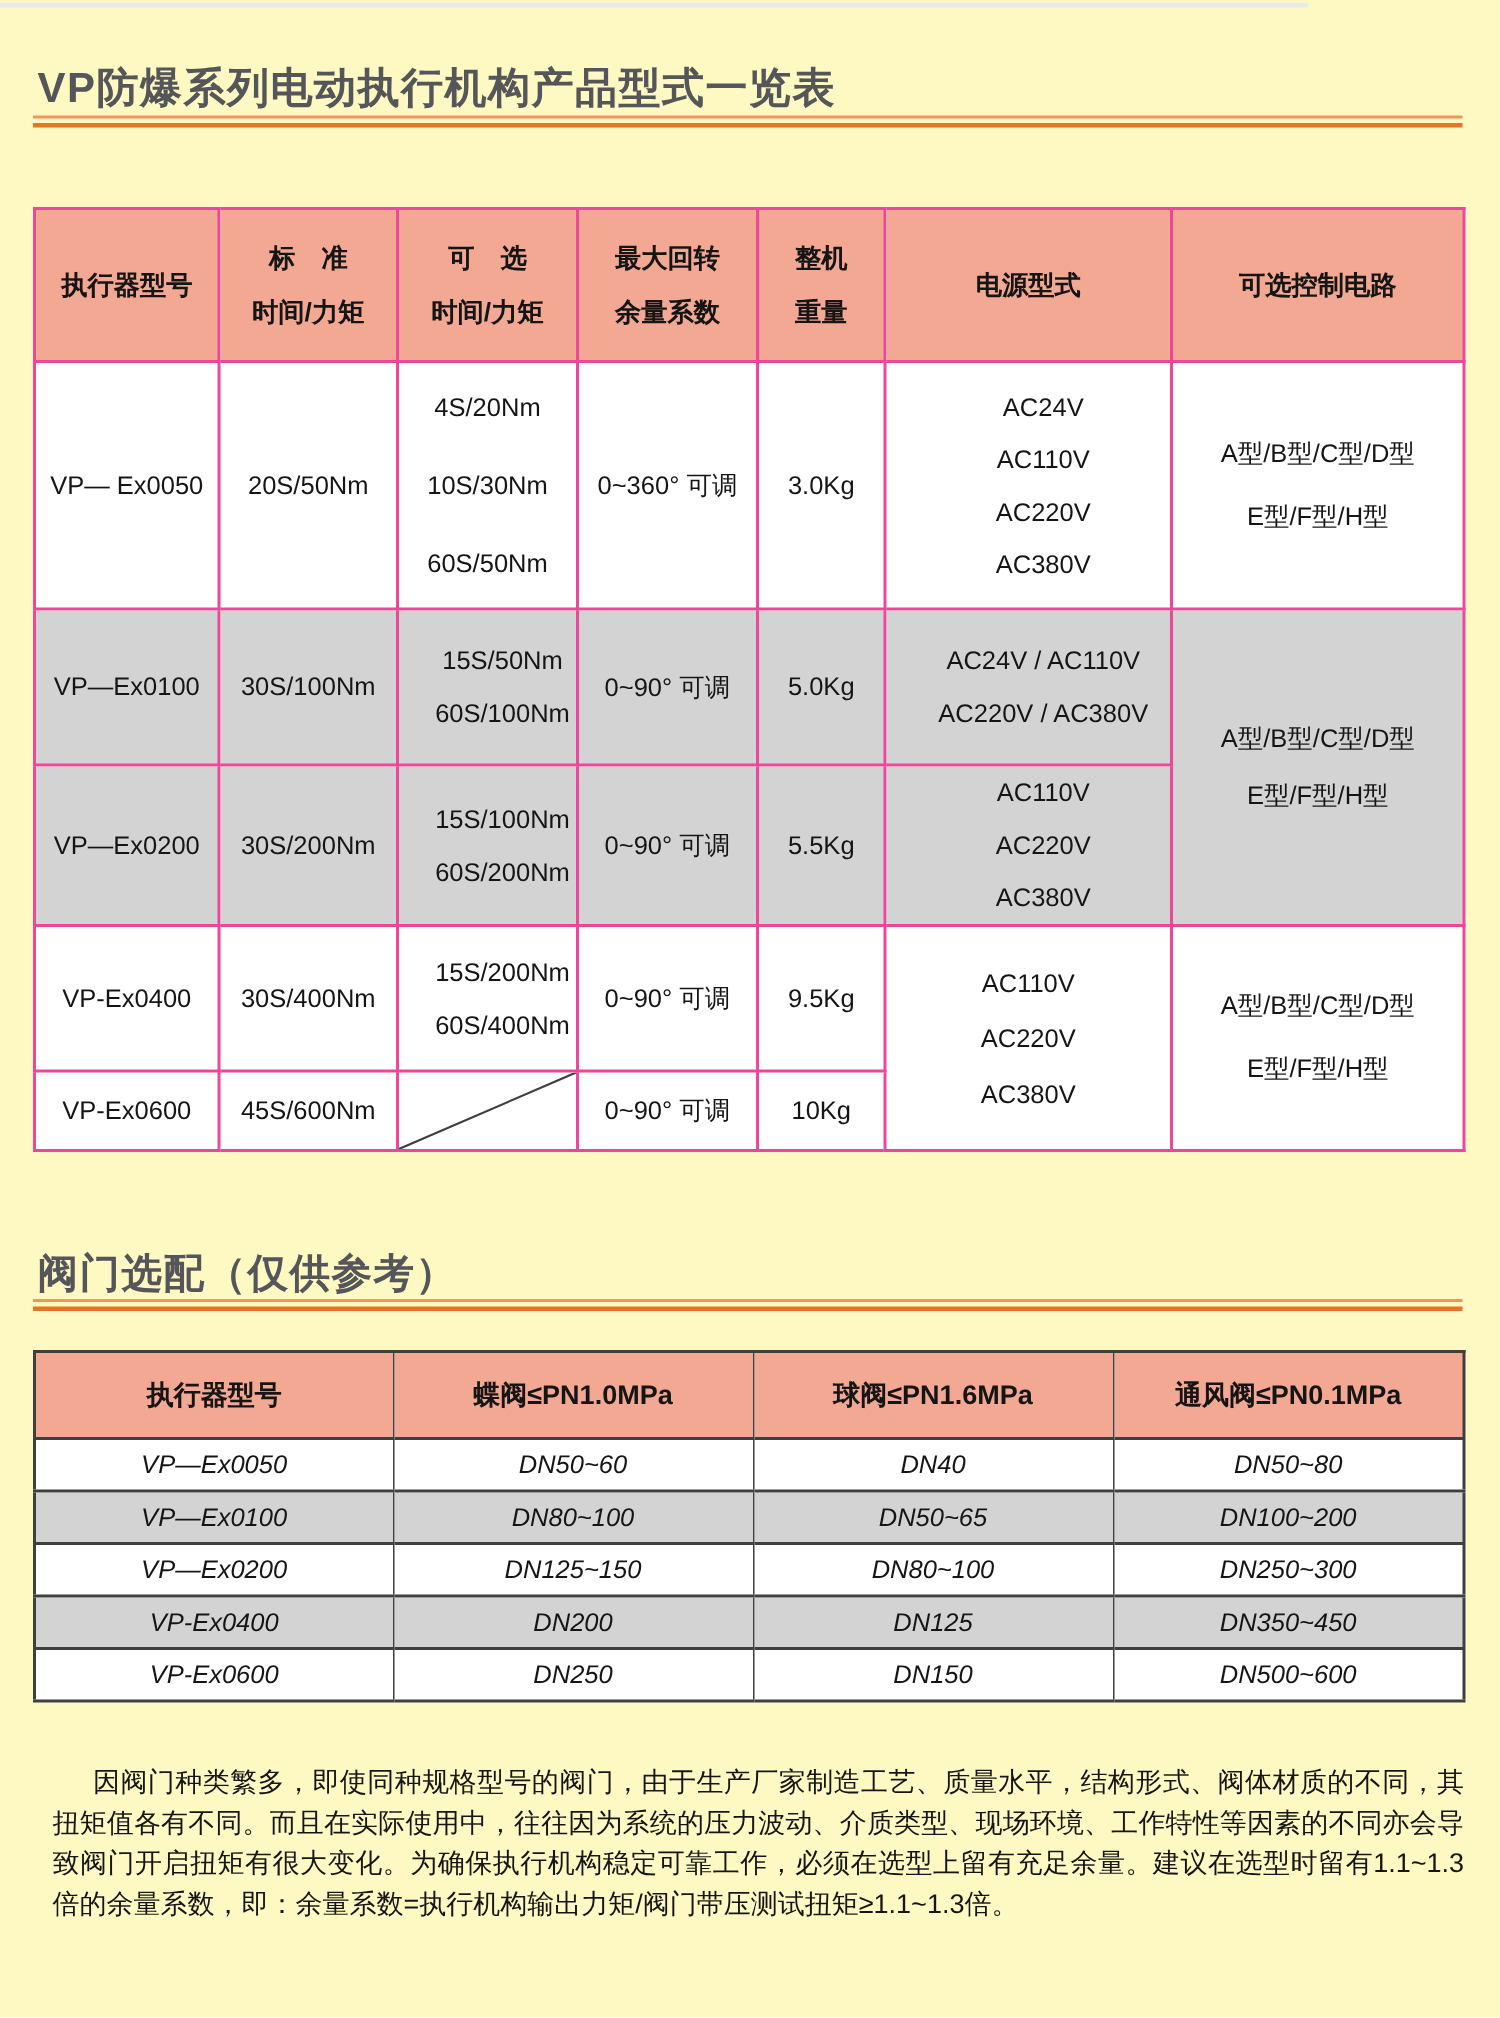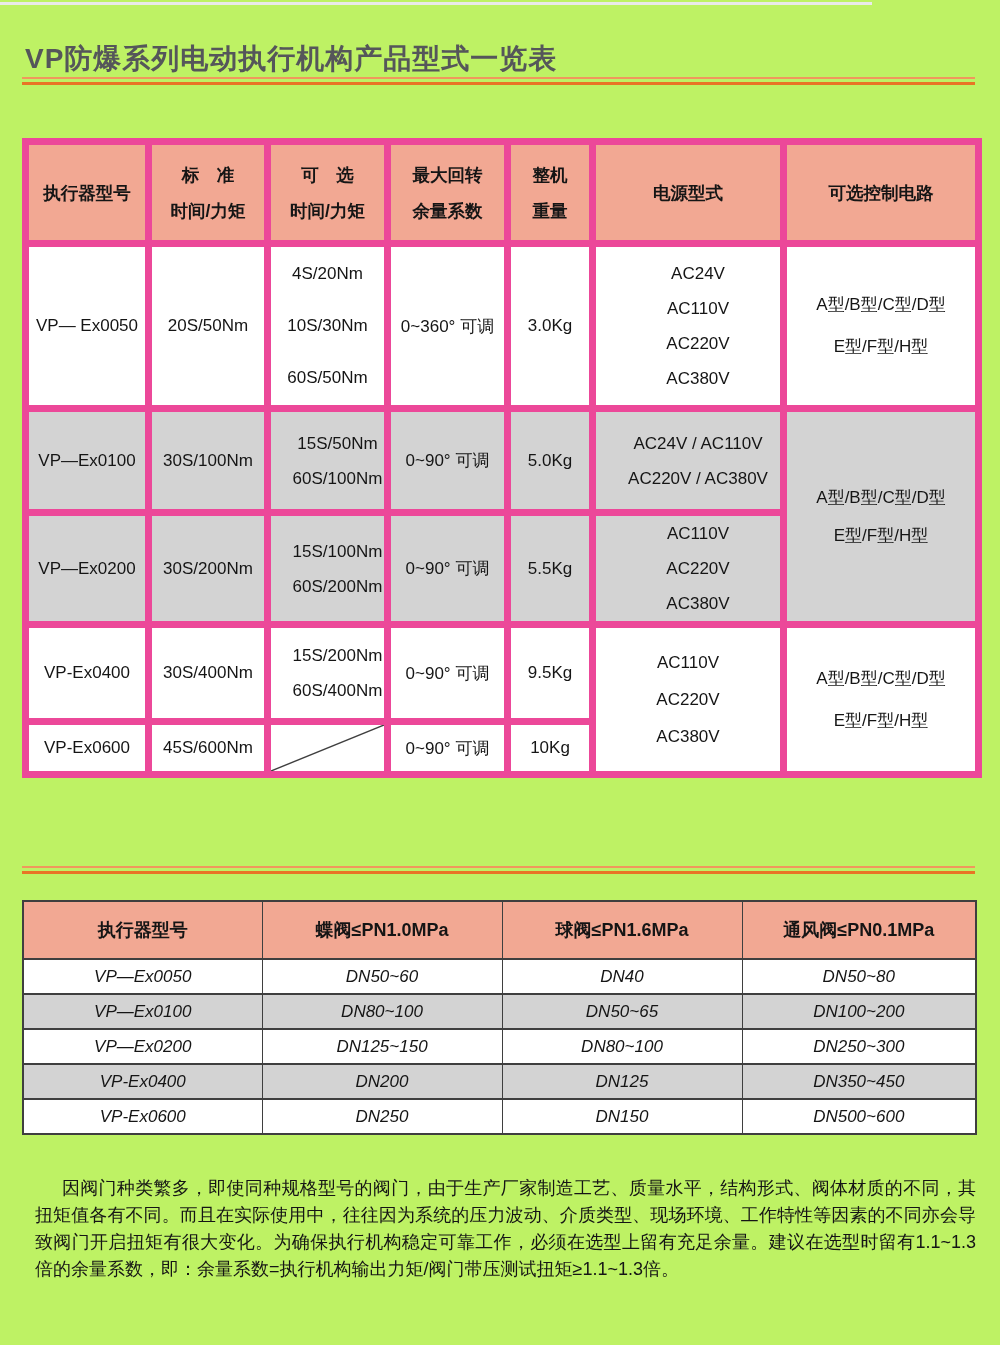--- a/index.html
+++ b/index.html
@@ -1,17 +1,17 @@
 <!DOCTYPE html>
 <html><head>
 <meta charset="utf-8">
 <style>
   html,body { margin:0; padding:0; background:#ffffff; }
   .page {
-    position:relative; width:1000px; height:1345px; background:#bef264;
+    position:relative; width:1000px; height:1345px; background:#fef9c3;
     font-family:"Liberation Sans","DejaVu Sans",sans-serif; color:#111;
     overflow:hidden;
   }
   .top-artifact { position:absolute; left:0; top:2px; width:872px; height:3px; background:#eaeaea; }
 
   .sec-title {
     position:absolute; left:25px; margin:0; color:#55565a; font-weight:bold;
     letter-spacing:1px; white-space:nowrap;
   }
   .t1-title { top:40px;  font-size:28px; }
@@ -19,21 +19,21 @@
 
   .rule { position:absolute; left:22px; width:953px; }
   .rule-1 { top:77px; } .rule-2 { top:866px; }
   .rule .rl-light { height:2px; background:#f0985c; }
   .rule .rl-dark  { height:3px; background:#e87425; margin-top:3px; }
 
   table { border-collapse:collapse; table-layout:fixed; position:absolute; background:#fff; }
   th, td { padding:0; text-align:center; vertical-align:middle; overflow:hidden; }
 
   .spec-table { left:22px; top:138px; width:953px; border:2px solid #3f3f3f; }
-  .spec-table th, .spec-table td { border:7px solid #ec4899; font-size:17px; color:#151515;text-align:center; }
+  .spec-table th, .spec-table td { border:2px solid #ec4899; font-size:17px; color:#151515;text-align:center; }
   .spec-table th {
     background:#f2a893; font-weight:bold; font-size:17.5px;
     white-space:pre-line; line-height:36px;
   }
   .row-gray td { background:#d3d3d3; }
   .pre  { white-space:pre-line; }
   .lh35 { line-height:35px;padding-left:20px; }
   .lh37 { line-height:37px; }
   .lh38 { line-height:38px; }
   .lh42 { line-height:42px; }
@@ -154,20 +154,21 @@
         <svg viewBox="0 0 100 100" preserveAspectRatio="none">
           <line x1="0" y1="100" x2="100" y2="0" stroke="#3f3f3f" stroke-width="1.4" vector-effect="non-scaling-stroke"></line>
         </svg>
       </td>
       <td>0~90° 可调</td>
       <td>10Kg</td>
     </tr>
   </tbody>
     </table>
 
+  <h2 class="sec-title t2-title">阀门选配（仅供参考）</h2>
   <div class="rule rule-2">
     <div class="rl-light"></div>
     <div class="rl-dark"></div>
   </div>
 
   <table class="valve-table">
     <colgroup>
       <col style="width:239px">
         <col style="width:240px">
         <col style="width:240px">

